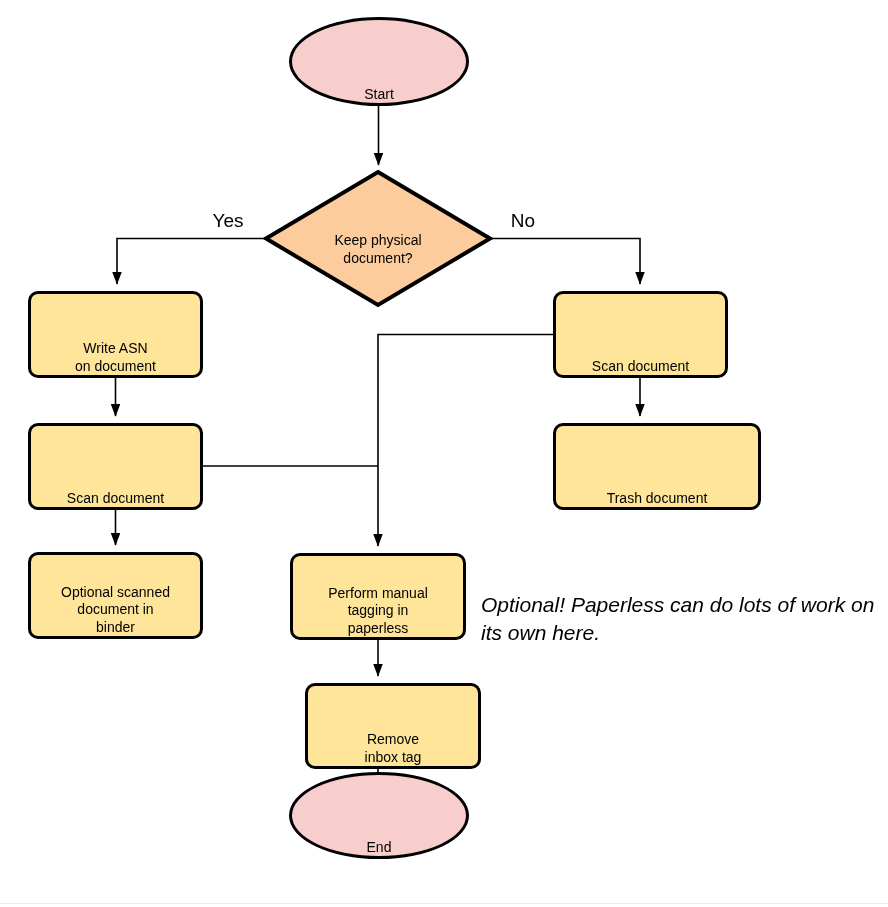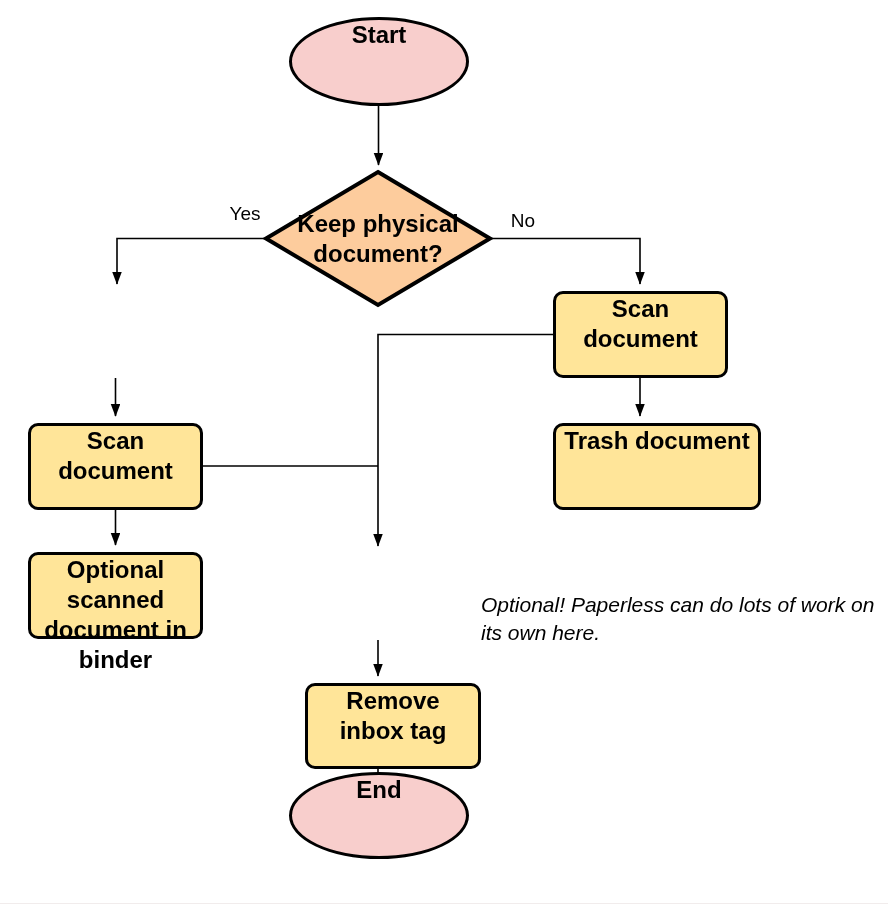--- a/index.html
+++ b/index.html
@@ -6,25 +6,24 @@
   .canvas{
     position:relative;width:888px;height:907px;
     background:var(--bg,#fff);
     font-family:"Liberation Sans",sans-serif;
     color:var(--text,#000);
     overflow:hidden;
   }
   svg.layer{position:absolute;left:0;top:0;width:888px;height:907px;}
   path.edge{fill:none;stroke:var(--stroke,#000);stroke-width:1.6px;}
   .node{
-    position:absolute;display:flex;align-items:flex-start;justify-content:center;
+    position:absolute;display:flex;align-items:flex-end;justify-content:center;
     text-align:center;white-space:pre-line;
-    font-size:24px;line-height:1.25;color:var(--text,#000);
+    font-size:14px;line-height:1.25;color:var(--text,#000);
     box-sizing:border-box;
-    font-weight:bold;
   }
   .process{
     background:var(--process-fill,#ffe599);
     border:3px solid var(--stroke,#000);
     border-radius:10px;
   }
   .terminator{
     background:var(--terminator-fill,#f8cecc);
     border:3px solid var(--stroke,#000);
     border-radius:50%;
@@ -45,21 +44,21 @@
   #n-start   {left:289px;top:17px; width:180px;height:89px;}
   #n-decision{left:288px;top:209px;width:180px;height:58px;}
   #n-write   {left:28px; top:291px;width:175px;height:87px;}
   #n-scanL   {left:28px; top:423px;width:175px;height:87px;}
   #n-archive {left:28px; top:552px;width:175px;height:87px;}
   #n-scanR   {left:553px;top:291px;width:175px;height:87px;}
   #n-trash   {left:553px;top:423px;width:208px;height:87px;}
   #n-tag     {left:290px;top:553px;width:176px;height:87px;}
   #n-remove  {left:305px;top:683px;width:176px;height:86px;}
   #n-end     {left:289px;top:772px;width:180px;height:87px;}
-  #lbl-yes{left:205px;top:204px;margin-left:17px;}
+  #lbl-yes{left:205px;top:211px;}
   #lbl-no {left:500px;top:211px;}
 </style>
 </head>
 <body>
 
 <div class="canvas">
 
   <svg class="layer" aria-hidden="true">
     <defs>
       <marker id="arrow" markerWidth="9" markerHeight="7" refX="7.6" refY="3" orient="auto" markerUnits="strokeWidth">
@@ -83,39 +82,48 @@
 
   <div id="n-start" class="node terminator">
     <span>Start</span>
   </div>
 
   <div id="n-decision" class="node decision-label">
     <span>Keep physical
 document?</span>
   </div>
 
+  <div id="n-write" class="node process">
+    <span>Write ASN
+on document</span>
+  </div>
 
   <div id="n-scanL" class="node process">
     <span>Scan document</span>
   </div>
 
   <div id="n-archive" class="node process">
     <span>Optional scanned
 document in
 binder</span>
   </div>
 
   <div id="n-scanR" class="node process">
     <span>Scan document</span>
   </div>
 
   <div id="n-trash" class="node process">
     <span>Trash document</span>
   </div>
 
+  <div id="n-tag" class="node process">
+    <span>Perform manual
+tagging in
+paperless</span>
+  </div>
 
   <div id="n-remove" class="node process">
     <span>Remove
 inbox tag</span>
   </div>
 
   <div id="n-end" class="node terminator">
     <span>End</span>
   </div>
 

